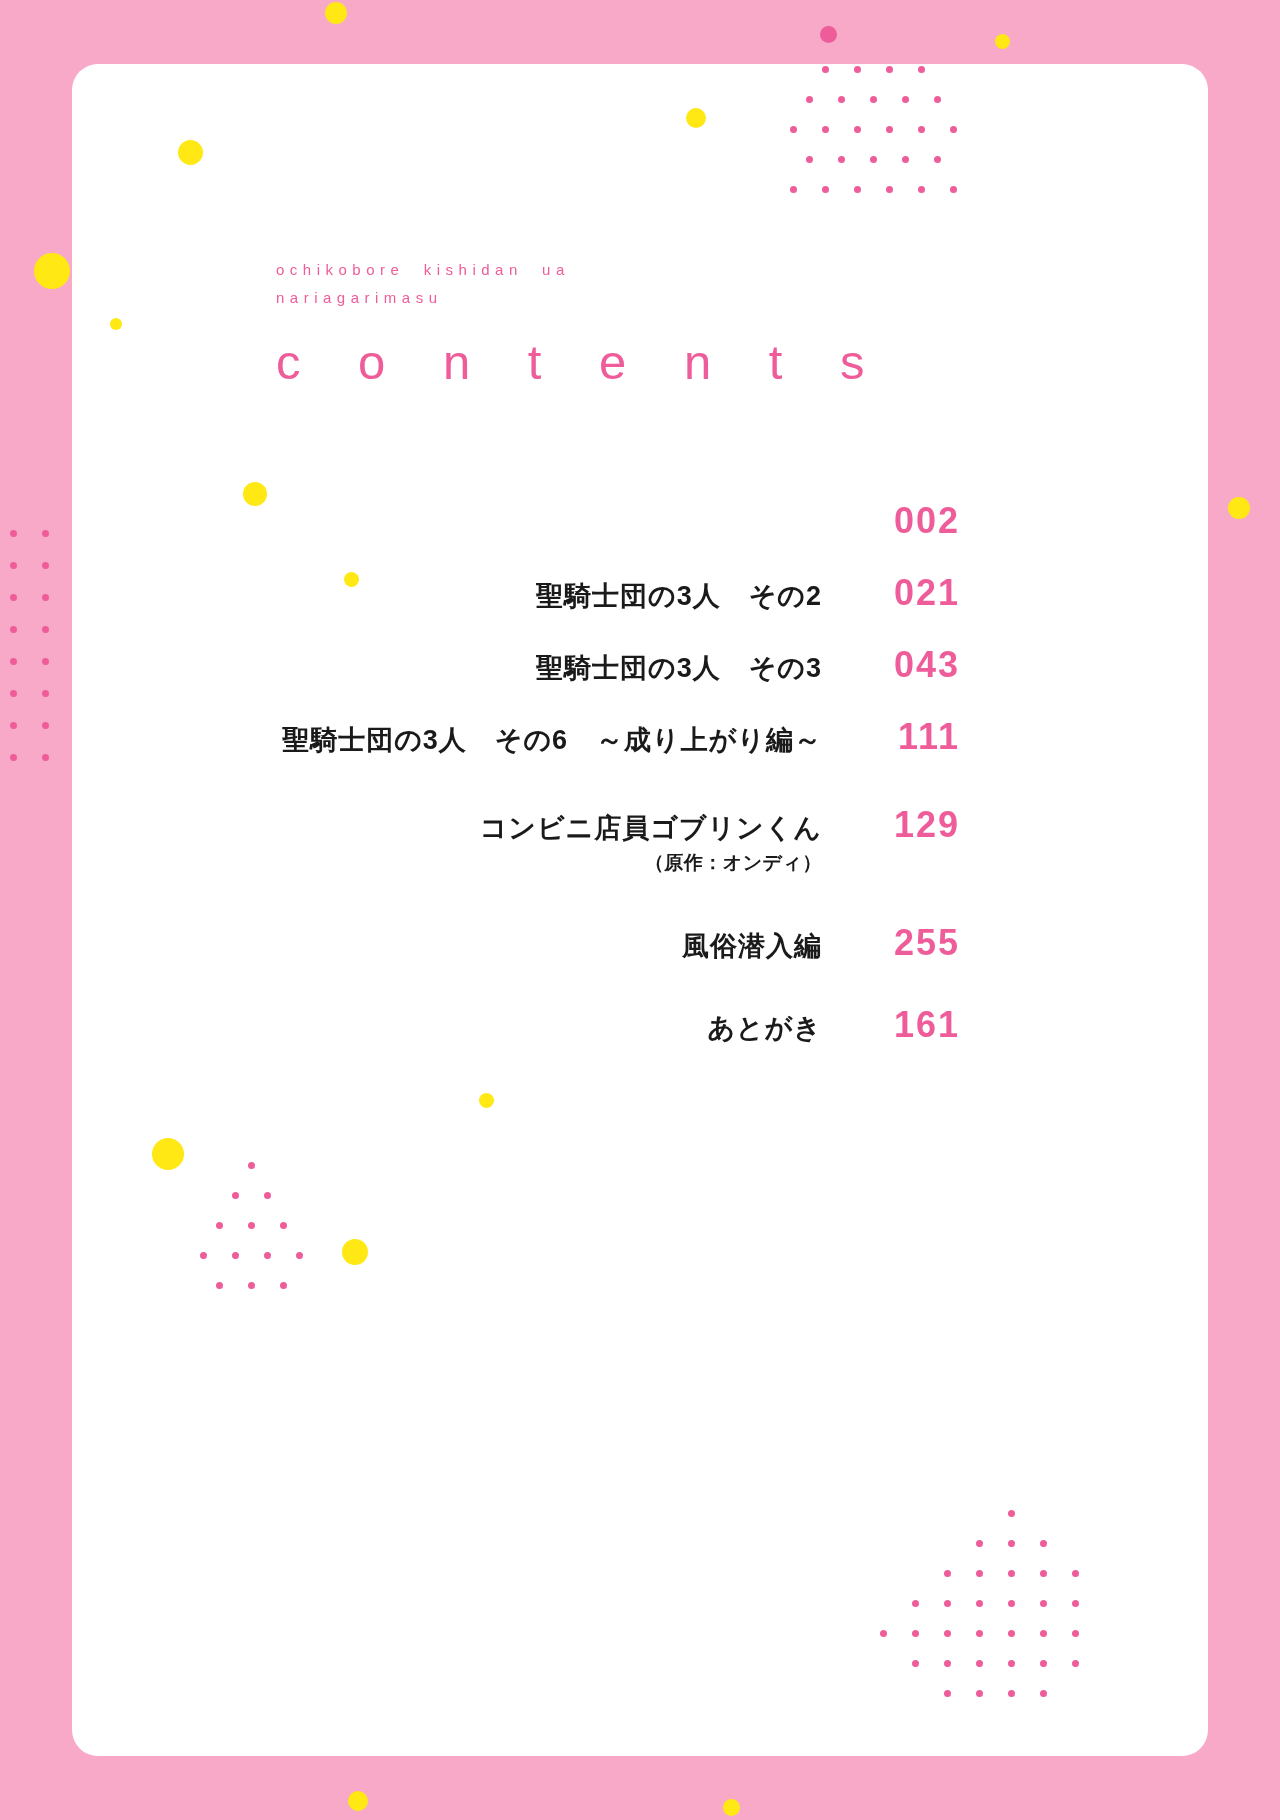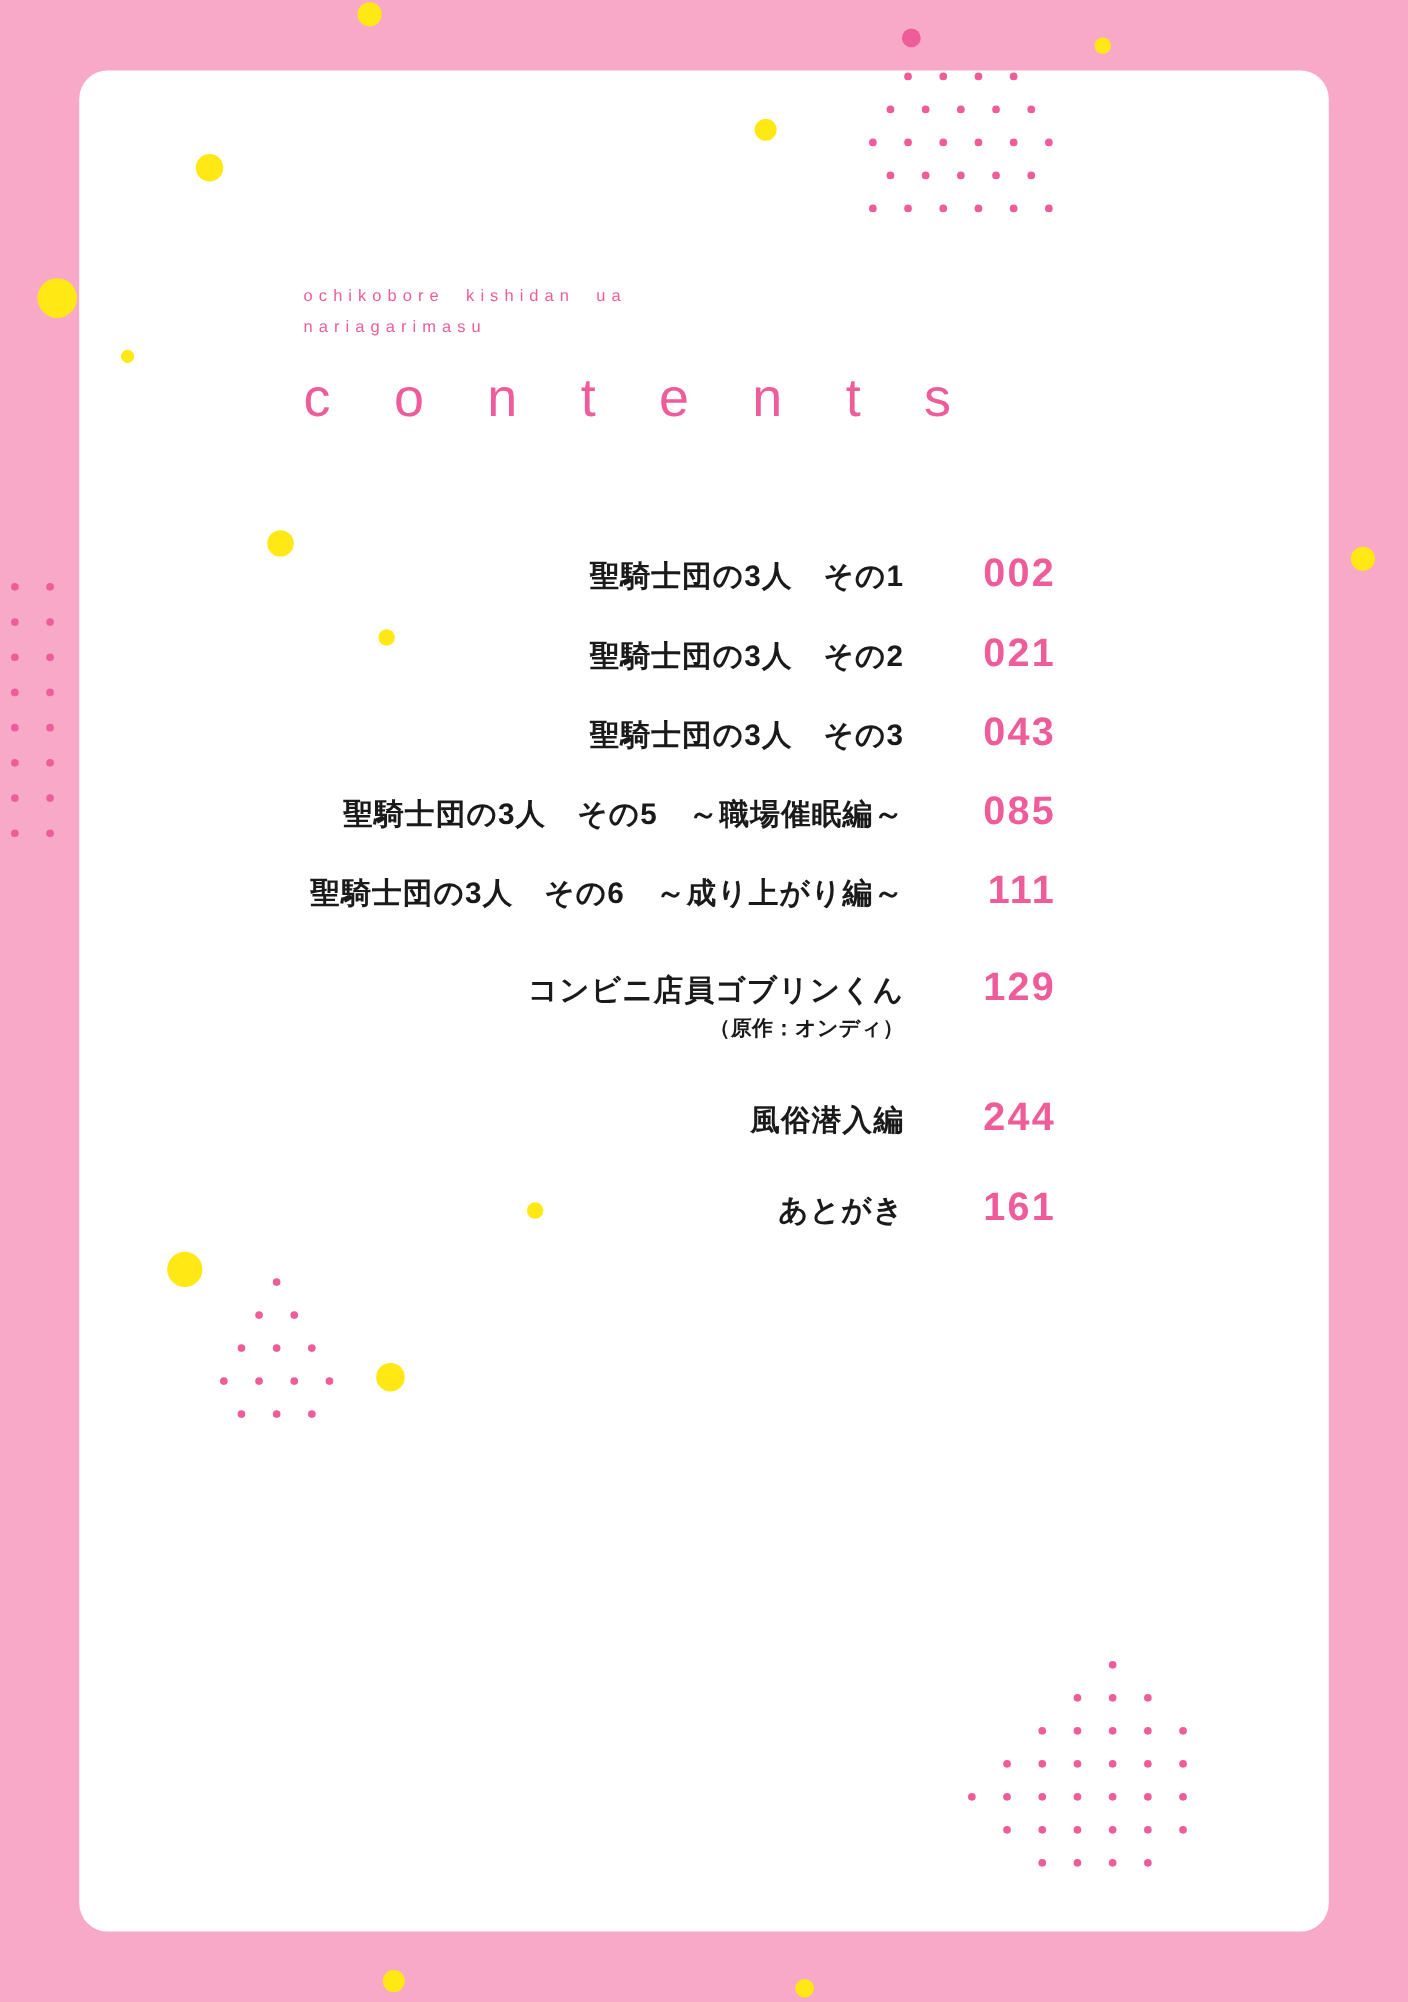--- a/index.html
+++ b/index.html
@@ -289,68 +289,59 @@
 
 <div class="header">
   <div class="romaji">ochikobore  kishidan  ua</div>
   <div class="romaji">nariagarimasu</div>
   <div class="contents-title">c o n t e n t s</div>
 </div>
 
 <div class="toc">
 
   <div class="toc-row">
-    <div class="title-col">
-      <div class="toc-title">聖騎士団の3人　その1</div>
-    </div>
     <div class="toc-page">002</div>
   </div>
 
   <div class="toc-row">
     <div class="title-col">
       <div class="toc-title">聖騎士団の3人　その2</div>
     </div>
     <div class="toc-page">021</div>
   </div>
 
   <div class="toc-row">
     <div class="title-col">
       <div class="toc-title">聖騎士団の3人　その3</div>
     </div>
     <div class="toc-page">043</div>
   </div>
 
 
-  <div class="toc-row">
-    <div class="title-col">
-      <div class="toc-title">聖騎士団の3人　その5　～職場催眠編～</div>
-    </div>
-    <div class="toc-page">085</div>
-  </div>
 
   <div class="toc-row gap-lg">
     <div class="title-col">
       <div class="toc-title">聖騎士団の3人　その6　～成り上がり編～</div>
     </div>
     <div class="toc-page">111</div>
   </div>
 
   <div class="toc-row gap-lg">
     <div class="title-col">
       <div class="toc-title">コンビニ店員ゴブリンくん</div>
       <div class="toc-sub">（原作：オンディ）</div>
     </div>
     <div class="toc-page">129</div>
   </div>
 
   <div class="toc-row gap-md">
     <div class="title-col">
       <div class="toc-title">風俗潜入編</div>
     </div>
-    <div class="toc-page">244</div>
+    <div class="toc-page">255</div>
   </div>
 
   <div class="toc-row">
     <div class="title-col">
       <div class="toc-title">あとがき</div>
     </div>
     <div class="toc-page">161</div>
   </div>
 
 </div>

